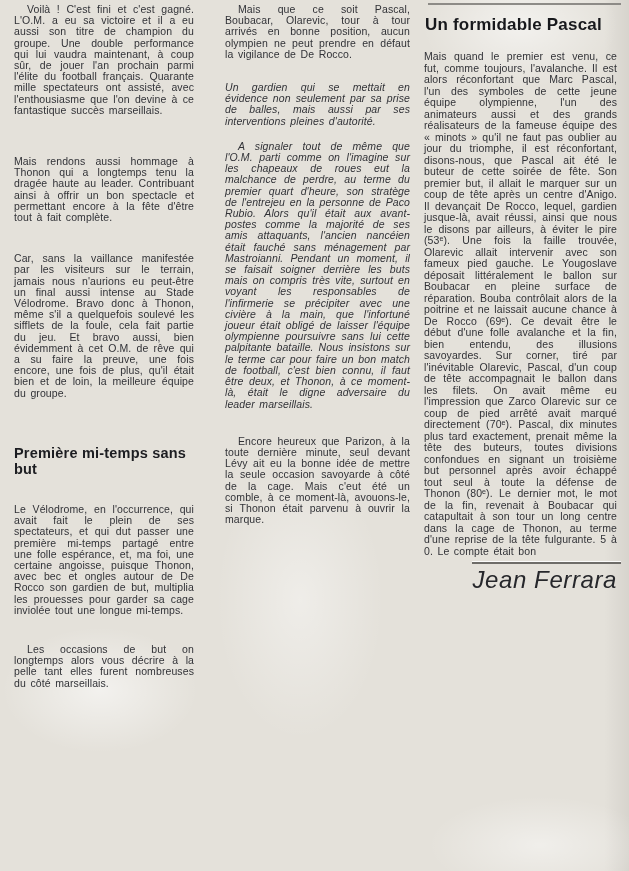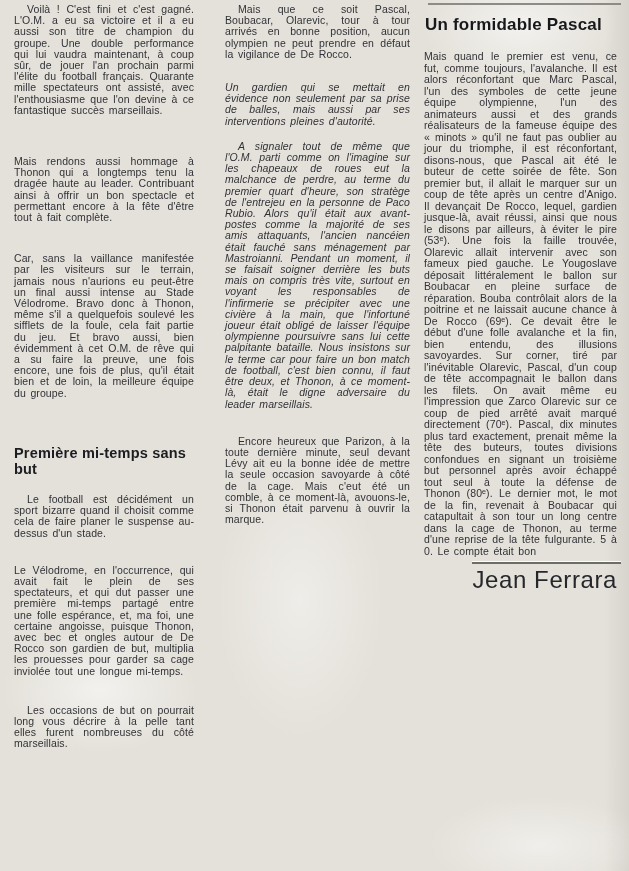--- a/index.html
+++ b/index.html
@@ -48,36 +48,35 @@
   }
   .top-rule {
     height:2px; background:#8d8b87; margin:3px 0 0 8px;
   }
   .sig-rule {
     height:2px; background:#6e6c68; margin:5px 0 3px 52px;
     box-shadow:0 -1px 0 rgba(255,255,255,0.85);
   }
   .signature {
     margin:0; font-size:24px; text-align:right; padding-right:4px;
-    color:#26272b; letter-spacing:0.6px; line-height:26px;
+    color:#26272b; letter-spacing:0.6px; line-height:26px;font-style:italic;
   }
 </style>
 </head>
 <body>
 
 <div class="page">
 
   <div class="col col-1">
     <p class="para indent g4">Voilà ! C'est fini et c'est gagné. L'O.M. a eu sa victoire et il a eu aussi son titre de champion du groupe. Une double performance qui lui vaudra maintenant, à coup sûr, de jouer l'an prochain parmi l'élite du football français. Quarante mille spectateurs ont assisté, avec l'enthousiasme que l'on devine à ce fantastique succès marseillais.</p>
     <p class="para g40">Mais rendons aussi hommage à Thonon qui a longtemps tenu la dragée haute au leader. Contribuant ainsi à offrir un bon spectacle et permettant encore à la fête d'être tout à fait complète.</p>
     <p class="para g30">Car, sans la vaillance manifestée par les visiteurs sur le terrain, jamais nous n'aurions eu peut-être un final aussi intense au Stade Vélodrome. Bravo donc à Thonon, même s'il a quelquefois soulevé les sifflets de la foule, cela fait partie du jeu. Et bravo aussi, bien évidemment à cet O.M. de rêve qui a su faire la preuve, une fois encore, une fois de plus, qu'il était bien et de loin, la meilleure équipe du groupe.</p>
     <h2 class="subhead-center">Première mi-temps sans but</h2>
-    <p class="para indent">Le football est décidément un sport bizarre quand il choisit comme cela de faire planer le suspense au-dessus d'un stade.</p>
     <p class="para g26">Le Vélodrome, en l'occurrence, qui avait fait le plein de ses spectateurs, et qui dut passer une première mi-temps partagé entre une folle espérance, et, ma foi, une certaine angoisse, puisque Thonon, avec bec et ongles autour de De Rocco son gardien de but, multiplia les prouesses pour garder sa cage inviolée tout une longue mi-temps.</p>
-    <p class="para indent g28">Les occasions de but on pourrait long vous décrire à la pelle tant elles furent nombreuses du côté marseillais.</p>
+    <p class="para indent g28">Les occasions de but on longtemps alors vous décrire à la pelle tant elles furent nombreuses du côté marseillais.</p>
   </div>
 
   <div class="col col-2">
     <p class="para indent g4">Mais que ce soit Pascal, Boubacar, Olarevic, tour à tour arrivés en bonne position, aucun olympien ne peut prendre en défaut la vigilance de De Rocco.</p>
     <p class="para g22">Un gardien qui se mettait en évidence non seulement par sa prise de balles, mais aussi par ses interventions pleines d'autorité.</p>
     <p class="para indent g14">A signaler tout de même que l'O.M. parti comme on l'imagine sur les chapeaux de roues eut la malchance de perdre, au terme du premier quart d'heure, son stratège de l'entrejeu en la personne de Paco Rubio. Alors qu'il était aux avant-postes comme la majorité de ses amis attaquants, l'ancien nancéien était fauché sans ménagement par Mastroianni. Pendant un moment, il se faisait soigner derrière les buts mais on compris très vite, surtout en voyant les responsables de l'infirmerie se précipiter avec une civière à la main, que l'infortuné joueur était obligé de laisser l'équipe olympienne poursuivre sans lui cette palpitante bataille. Nous insistons sur le terme car pour faire un bon match de football, c'est bien connu, il faut être deux, et Thonon, à ce moment-là, était le digne adversaire du leader marseillais.</p>
     <p class="para indent g26">Encore heureux que Parizon, à la toute dernière minute, seul devant Lévy ait eu la bonne idée de mettre la seule occasion savoyarde à côté de la cage. Mais c'eut été un comble, à ce moment-là, avouons-le, si Thonon était parvenu à ouvrir la marque.</p>
   </div>
 
   <div class="col col-3">

